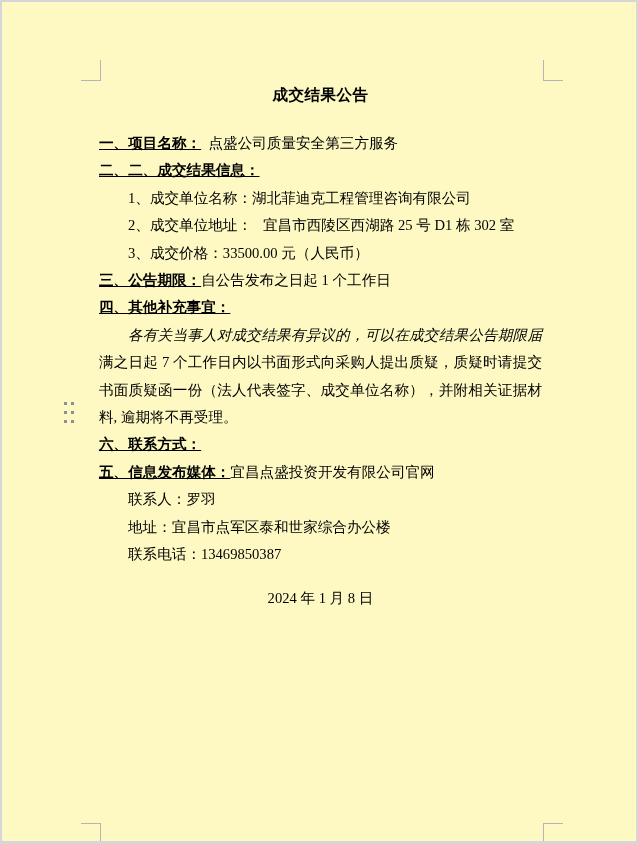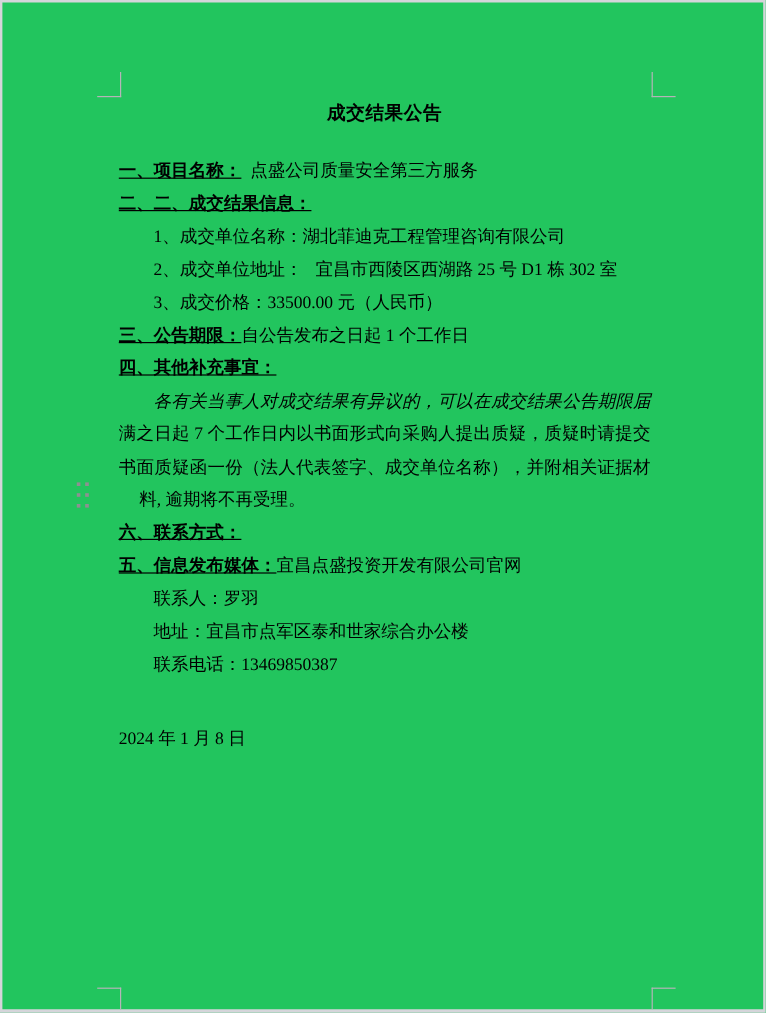--- a/index.html
+++ b/index.html
@@ -6,21 +6,21 @@
   body {
     width: 638px; height: 844px;
     background: #eaeaee;
     font-family: "Liberation Serif", "DejaVu Serif", serif;
     overflow: hidden;
   }
   .page {
     position: relative;
     width: 638px; height: 844px;
     box-sizing: border-box;
-    background: #22c55e;
+    background: #fef9c3;
     border: 2px solid #d5d5da;
     border-bottom-width: 3px;
     overflow: hidden;
   }
   
   .mark { position: absolute; width: 19px; height: 20px; }
   .mark.tl { left: 79px;  top: 58px;  border-right: 1px solid #b5b5b8; border-bottom: 1px solid #b5b5b8; }
   .mark.tr { left: 541px; top: 58px;  border-left: 1px solid #b5b5b8;  border-bottom: 1px solid #b5b5b8; }
   .mark.bl { left: 79px;  top: 821px; border-right: 1px solid #b5b5b8; border-top: 1px solid #b5b5b8; }
   .mark.br { left: 541px; top: 821px; border-left: 1px solid #b5b5b8;  border-top: 1px solid #b5b5b8; }
@@ -45,22 +45,22 @@
     letter-spacing: 0.5px;
   }
   .line {
     font-size: 14.6px; line-height: 27.4px;
     white-space: pre-wrap;
   }
   .b { font-weight: 700; text-decoration: underline; }
   .indent { padding-left: 29px; }
   .para { white-space: normal; text-align: justify; text-align-last: justify; }
   .para.first { text-indent: 29px; font-style: italic; }
-  .para.last { text-align: center; text-align-last: left; white-space: pre-wrap; margin-left: 17px; }
-  .date-line { text-align: left; margin-top: 34px; }
+  .para.last { text-align: center; text-align-last: left; white-space: pre-wrap; }
+  .date-line { text-align: center; margin-top: 16px; }
 </style>
 </head>
 <body>
 
 <div class="page">
 
   <div class="mark tl"></div>
   <div class="mark tr"></div>
   <div class="mark bl"></div>
   <div class="mark br"></div>

